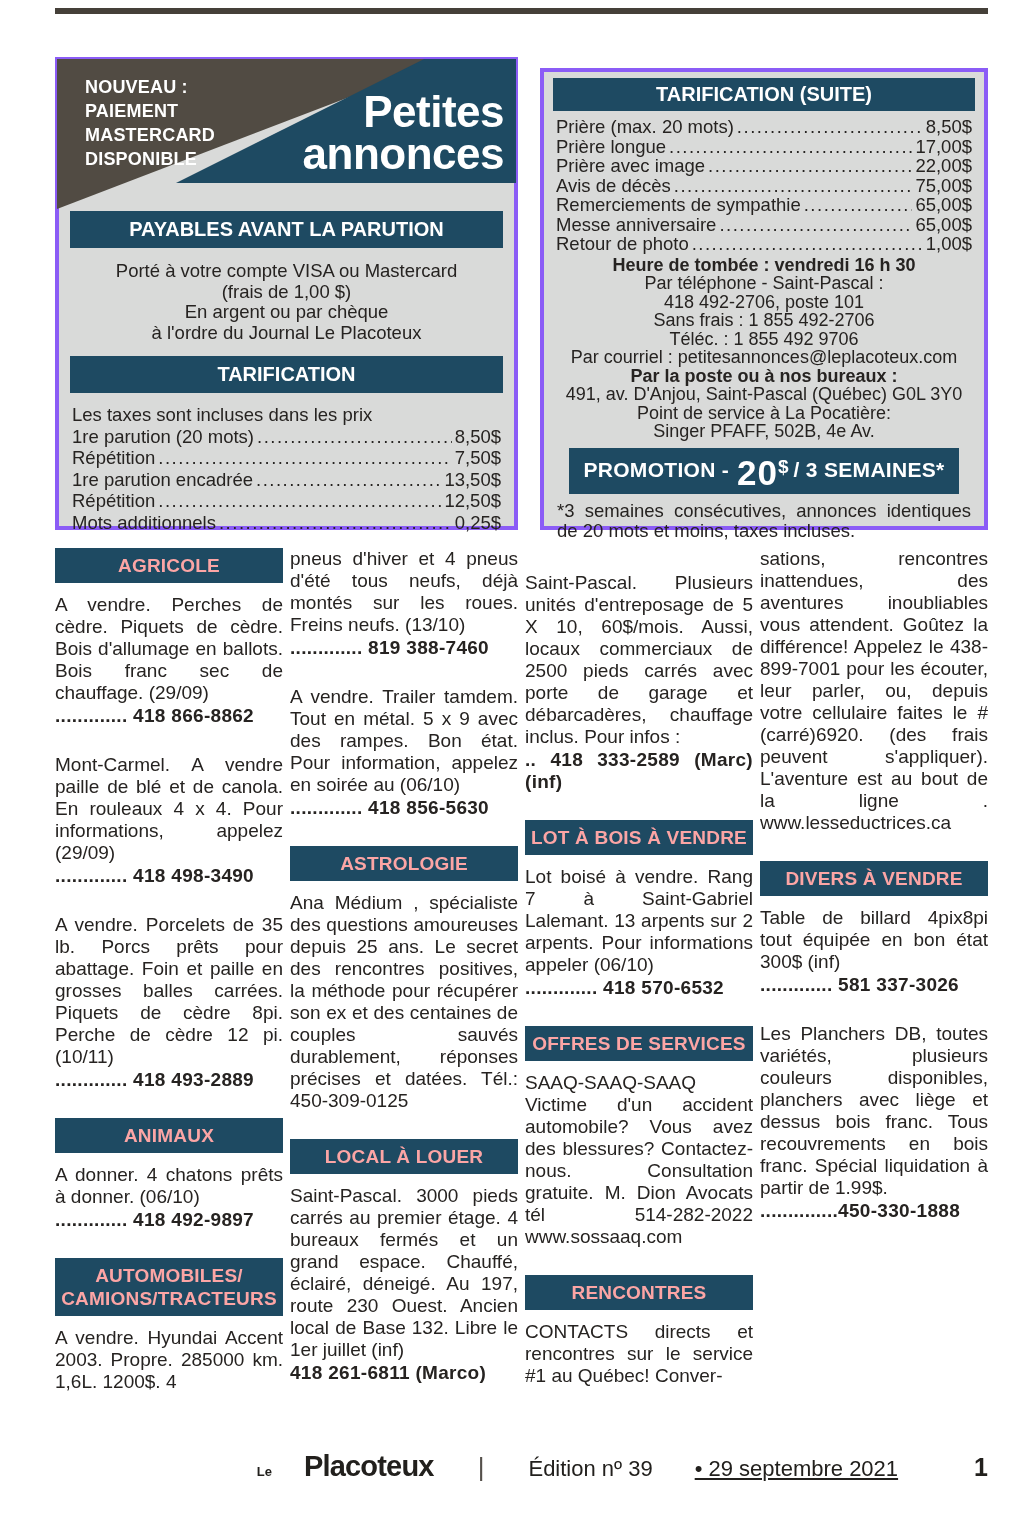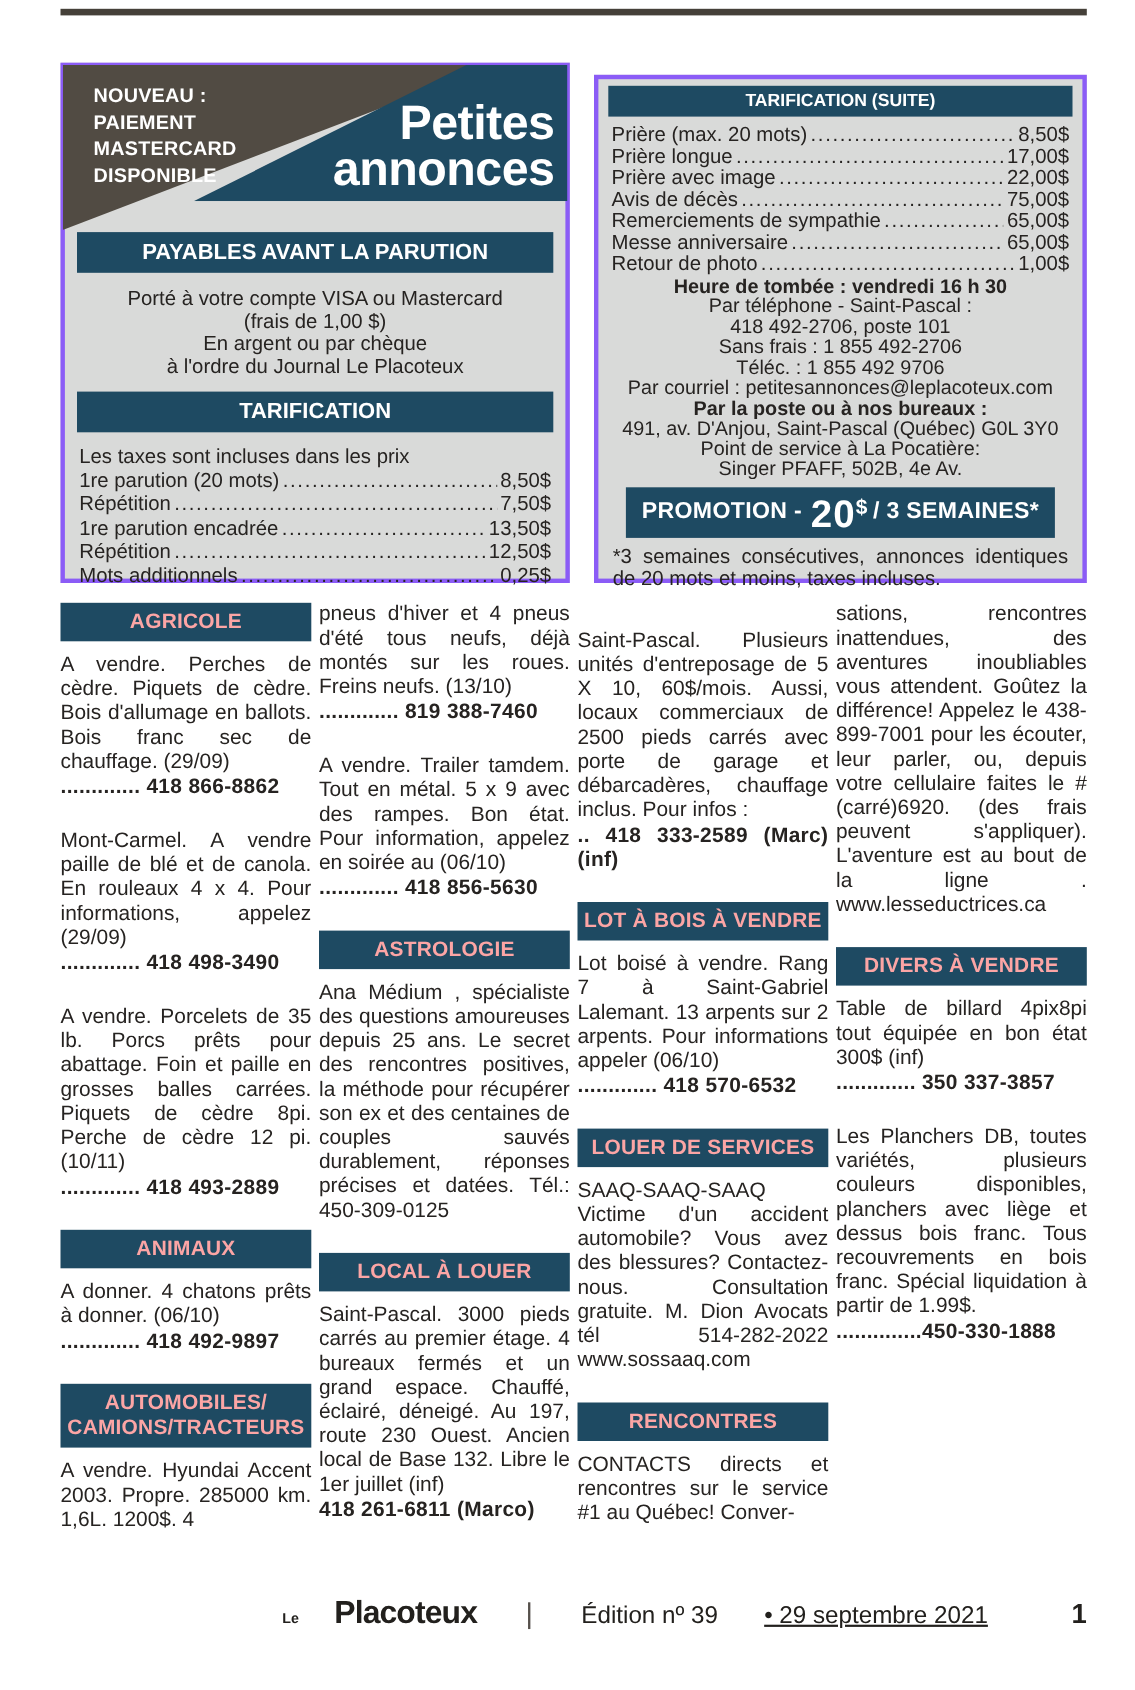--- a/index.html
+++ b/index.html
@@ -29,21 +29,21 @@
 
   .left-list{margin:11px 13px 0;}
   .list-note{font-size:18.5px;line-height:21.5px;}
   .price-row{display:flex;align-items:baseline;}
   .left-list .price-row{font-size:18.5px;line-height:21.5px;}
   .pl{white-space:nowrap;}
   .dots{flex:1;overflow:hidden;white-space:nowrap;margin:0 3px;}
   .dots::after{content:"....................................................................................";letter-spacing:1.5px;}
   .pv{white-space:nowrap;}
 
-  .suite-bar{margin:6px 9px 0;font-size:16px;padding:5px 0;}
+  .suite-bar{margin:6px 9px 0;font-size:20px;padding:5px 0;}
   .right-list{margin:6px 12px 0;}
   .right-list .price-row{font-size:18.5px;line-height:19.5px;}
   .info-lines{margin-top:2px;text-align:center;font-size:18px;line-height:18.5px;}
   .info-line.bold{font-weight:700;}
   .promo-bar{margin:7px 25px 0;padding:3px 0 5px;display:flex;align-items:center;justify-content:center;}
   .promo-prefix,.promo-suffix{font-size:21px;letter-spacing:.3px;}
   .promo-amount{font-size:35px;line-height:32px;margin-left:8px;letter-spacing:1px;}
   .promo-cur{font-size:19px;vertical-align:12px;}
   .promo-suffix{margin-left:4px;}
   .promo-note{margin:7px 13px 0;text-align:justify;font-size:18.5px;line-height:20px;}
@@ -232,37 +232,37 @@
       <div class="col">
         <div class="ad">
           <div class="ad-text">Saint-Pascal. Plusieurs unités d'entreposage de 5 X 10, 60$/mois. Aussi, locaux commerciaux de 2500 pieds carrés avec porte de garage et débarcadères, chauffage inclus. Pour infos :</div>
           <div class="ad-phone">.. 418 333-2589 (Marc) (inf)</div>
         </div>
         <div class="col-header">LOT À BOIS À VENDRE</div>
         <div class="ad">
           <div class="ad-text">Lot boisé à vendre. Rang 7 à Saint-Gabriel Lalemant. 13 arpents sur 2 arpents. Pour informations appeler (06/10)</div>
           <div class="ad-phone">............. 418 570-6532</div>
         </div>
-        <div class="col-header">LOUER DE SERVICES</div>
+        <div class="col-header">OFFRES DE SERVICES</div>
         <div class="ad">
           <div class="ad-text">SAAQ-SAAQ-SAAQ Victime d'un accident automobile? Vous avez des blessures? Contactez-nous. Consultation gratuite. M. Dion Avocats tél 514-282-2022 www.sossaaq.com</div>
         </div>
         <div class="col-header">RENCONTRES</div>
         <div class="ad">
           <div class="ad-text">CONTACTS directs et rencontres sur le service #1 au Québec! Conver-</div>
         </div>
       </div>
       <div class="col">
         <div class="ad">
           <div class="ad-text">sations, rencontres inattendues, des aventures inoubliables vous attendent. Goûtez la différence! Appelez le 438-899-7001 pour les écouter, leur parler, ou, depuis votre cellulaire faites le #(carré)6920. (des frais peuvent s'appliquer). L'aventure est au bout de la ligne . www.lesseductrices.ca</div>
         </div>
         <div class="col-header">DIVERS À VENDRE</div>
         <div class="ad">
           <div class="ad-text">Table de billard 4pix8pi tout équipée en bon état 300$ (inf)</div>
-          <div class="ad-phone">............. 350 337-3857</div>
+          <div class="ad-phone">............. 581 337-3026</div>
         </div>
         <div class="ad">
           <div class="ad-text">Les Planchers DB, toutes variétés, plusieurs couleurs disponibles, planchers avec liège et dessus bois franc. Tous recouvrements en bois franc. Spécial liquidation à partir de 1.99$.</div>
           <div class="ad-phone">..............450-330-1888</div>
         </div>
       </div>
     </div>
 
   <div class="footer">
     <span class="brand-le">Le</span>

